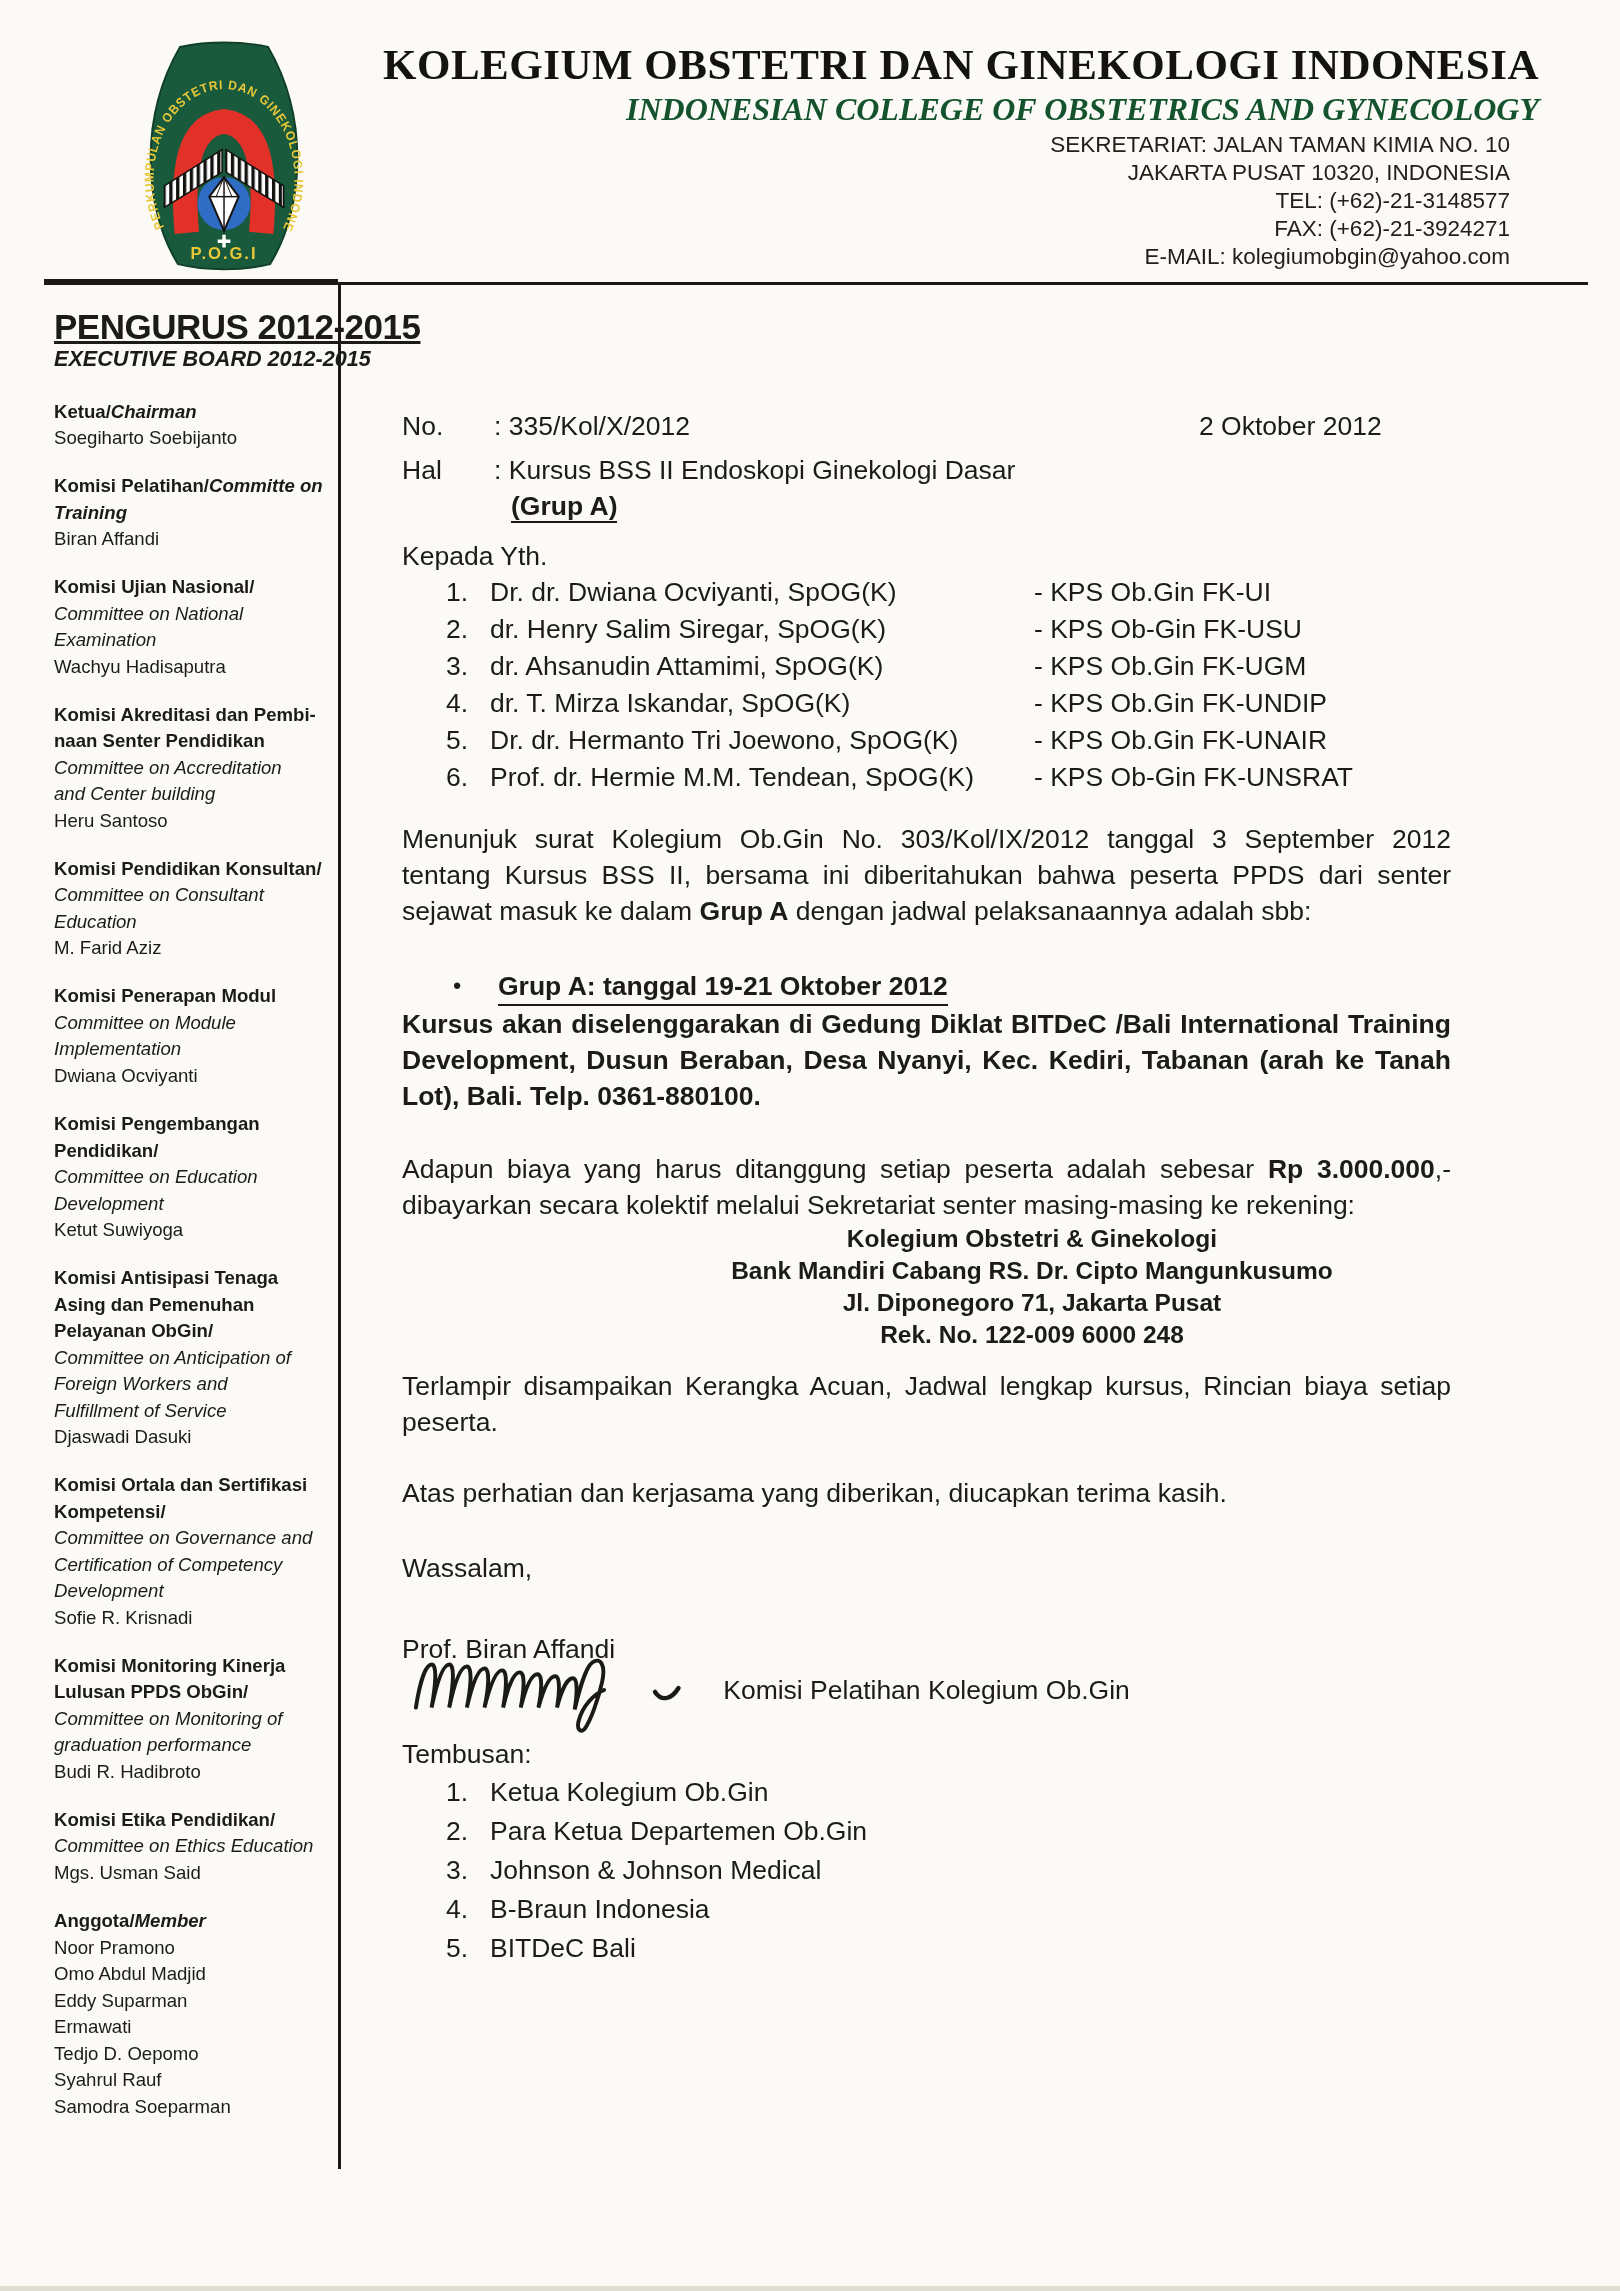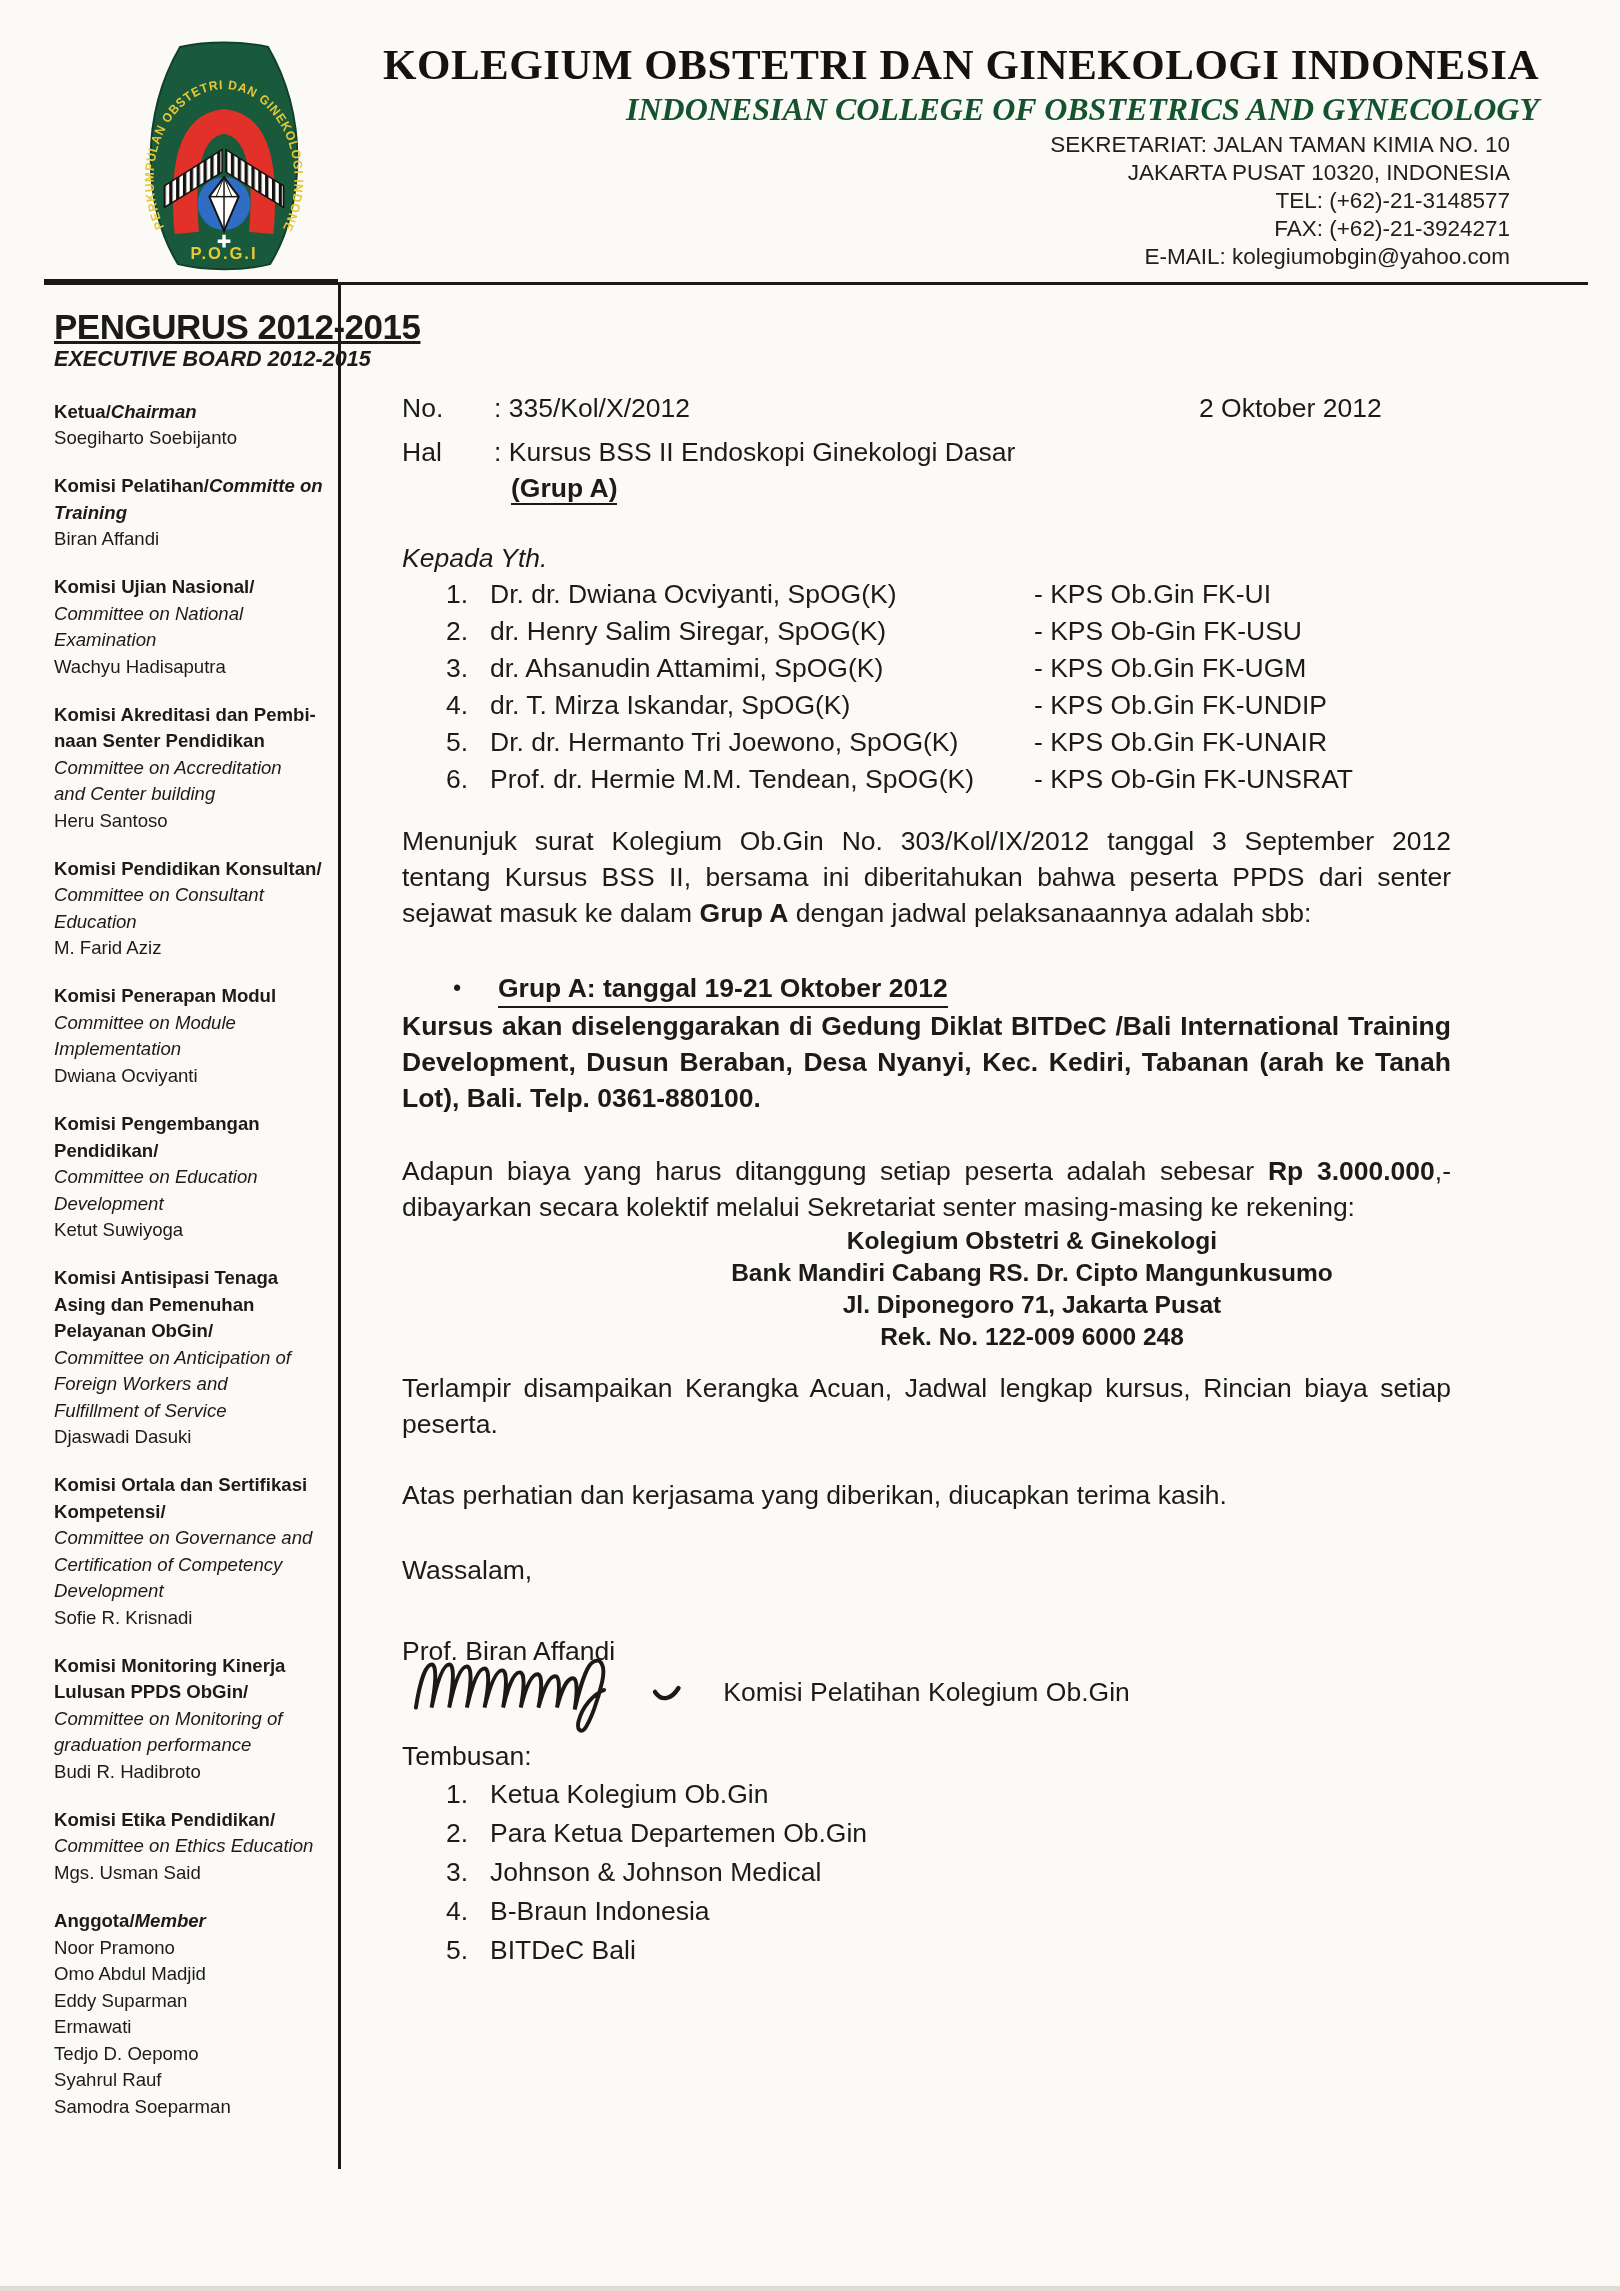--- a/index.html
+++ b/index.html
@@ -34,28 +34,28 @@
 
   
   .sidebar{position:absolute;left:54px;top:309px;width:286px;}
   .sb-title{font-size:35px;font-weight:bold;line-height:35px;letter-spacing:-0.5px;white-space:nowrap;text-decoration:underline;}
   .sb-subtitle{font-size:21.6px;font-weight:bold;font-style:italic;line-height:29px;white-space:nowrap;margin-bottom:25.5px;text-align:center;}
   .sb-group{margin-bottom:21.6px;}
   .sb-line{font-size:18.6px;line-height:26.5px;white-space:nowrap;}
   .sb-line .fw-b{font-size:18.6px;}
 
   
-  .main{position:absolute;left:402px;top:390px;width:1049px;font-size:26.5px;line-height:36px;}
+  .main{position:absolute;left:402px;top:408px;width:1049px;font-size:26.5px;line-height:36px;}
   .meta-row{position:relative;}
   .meta-label{display:inline-block;width:92px;}
   .meta-date{position:absolute;left:797px;top:0;}
   .row-hal{margin-top:7.8px;}
   .grup-row{padding-left:109px;}
   .u-thick{border-bottom:2.9px solid #1b1a18;}
-  .salutation{margin-top:34px;font-style:italic;}
+  .salutation{margin-top:14px;}
   .recipients{margin-top:0;}
   .r-row{display:flex;padding-left:44px;line-height:37px;}
   .r-num{width:44px;}
   .r-name{width:544px;}
   .r-role{flex:1;}
   .para{text-align:justify;margin-top:0;}
   .p1{margin-top:25.5px;}
   .bullet-row{margin-top:39px;display:flex;padding-left:51px;}
   .bullet-glyph{width:45px;font-size:23.5px;}
   .bullet-text{font-weight:bold;border-bottom:2.9px solid #1b1a18;}

